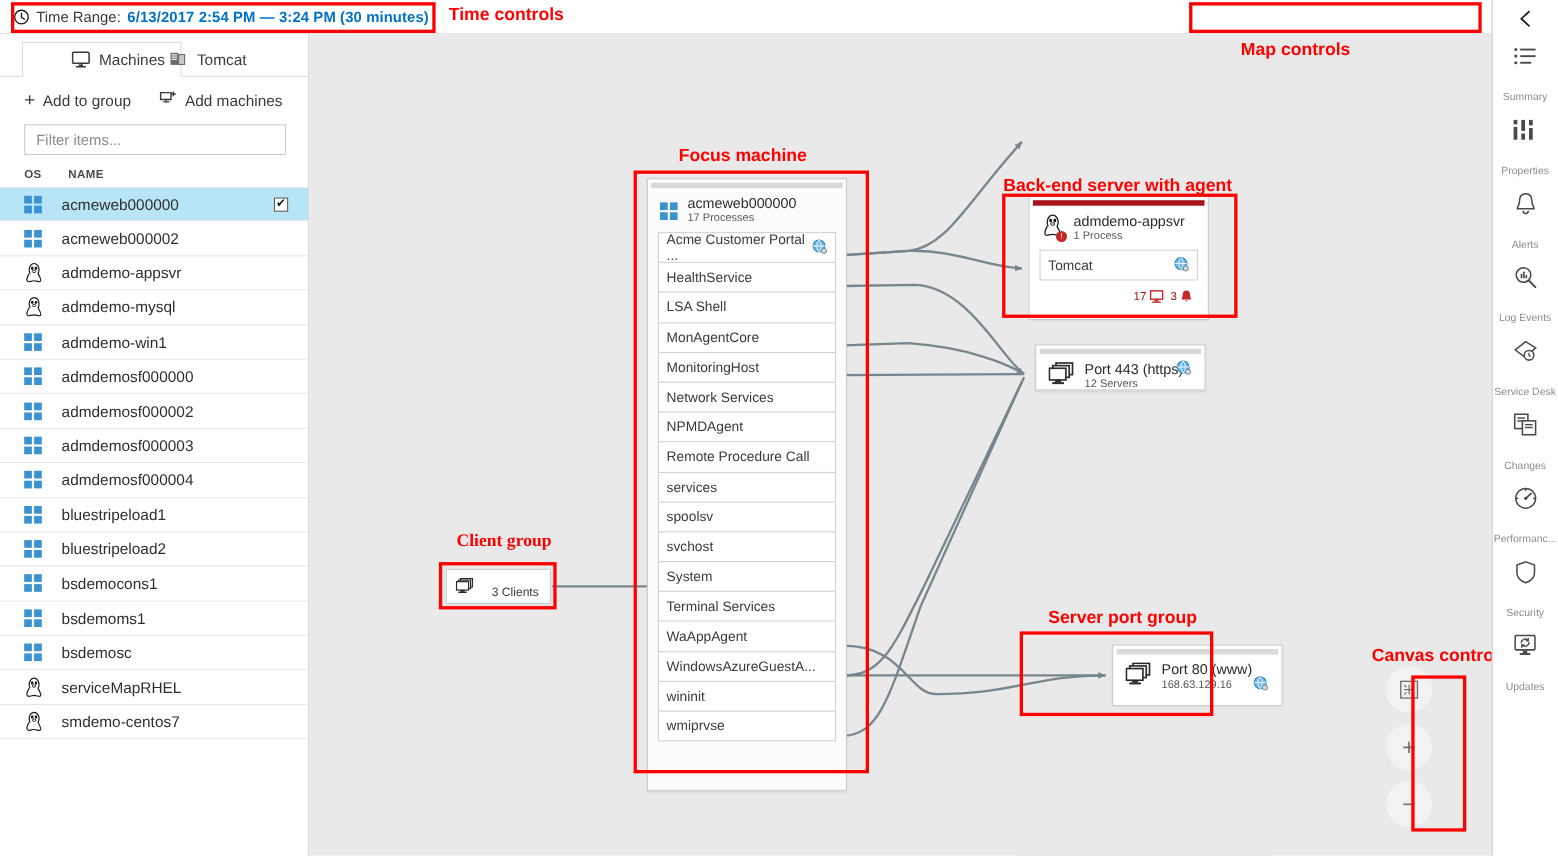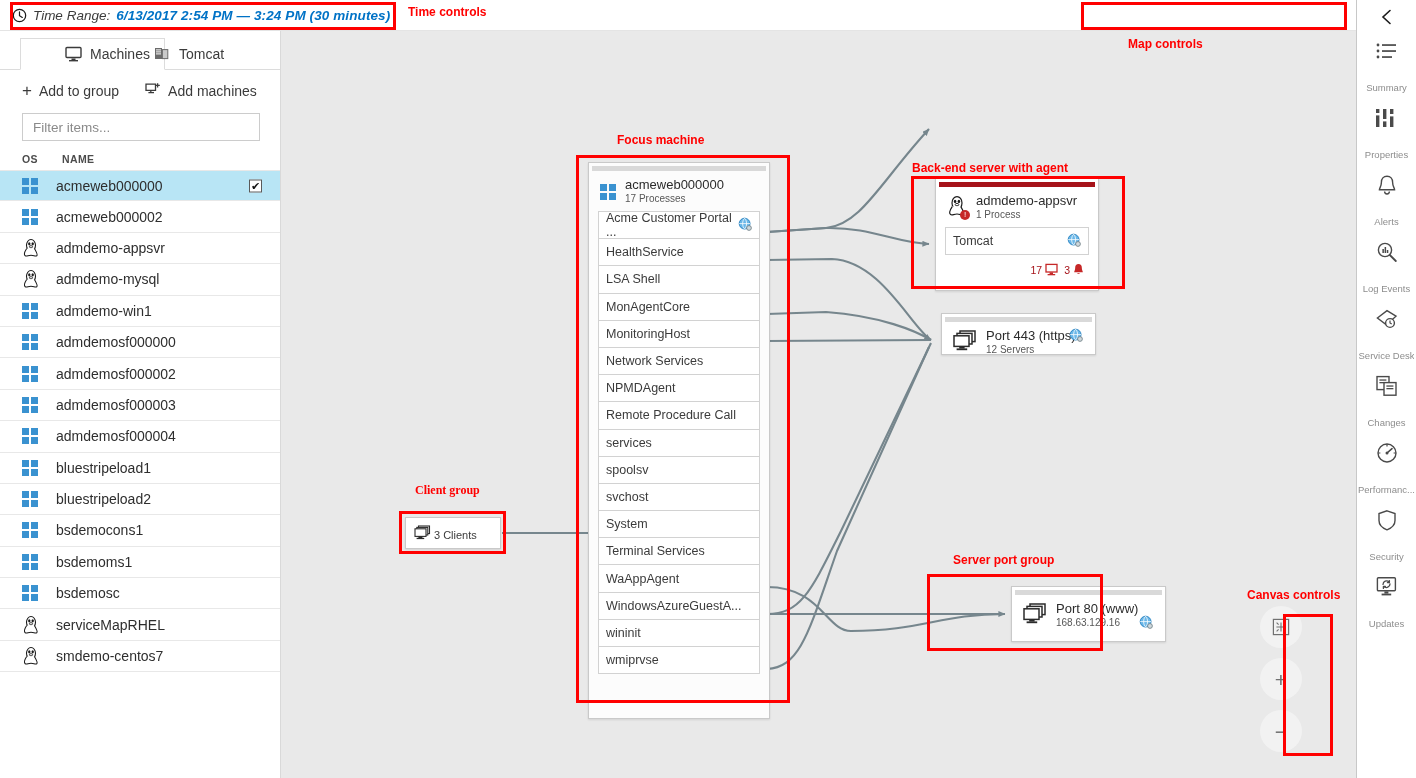--- a/index.html
+++ b/index.html
@@ -16,21 +16,20 @@
     width: 1416px; height: 778px;
     background: #ffffff;
   }
 
   
   .topbar {
     position: absolute; left: 0; top: 0;
     width: 1356px; height: 31px;
     background: #ffffff;
     border-bottom: 1px solid #e4e4e4;
-    font-style: italic;
   }
   .timerange {
     position: absolute; left: 8px; top: 3px;
     height: 25px;
     display: flex; align-items: center; gap: 6px;
     padding: 0 8px 0 4px;
     font-size: 13.5px;
   }
   .clock-icon { width: 15px; height: 15px; display:block; }
   .tr-label { color: #3b3b3b; }
@@ -156,21 +155,21 @@
     font-size: 12.5px; color: #3b3b3b;
     cursor: pointer;
   }
   .badges { display:flex; align-items:center; justify-content:flex-end; gap:6px; padding: 0 14px 7px 0; }
   .badge { display:flex; align-items:center; gap:3px; font-size:10.5px; color:#a6131a; }
 
   
   .anno {
     position: absolute;
     color: #ff0000;
-    font-size: 12px;
+    font-size: 16px;
     font-weight: bold;
     white-space: nowrap;
   }
   .hl { position: absolute; border: 3px solid #ff0000; pointer-events: none; }
 
   
   .canvasctl {
     position: absolute; right: 46px; bottom: 18px;
     width: 58px;
     display: flex; flex-direction: column; align-items: center; gap: 10px;
@@ -491,21 +490,21 @@
 
         <path d="M486,583 C520,583 530,560 560,500 L650,312"></path>
 
         <path d="M486,638 C520,636 528,600 556,520 L648,316"></path>
 
         <path d="M486,583 L724,583"></path>
       </g>
     </svg>
 
     <div class="node" id="node-clients" style="left:124px; top:486px; width:96px; height:32px;">
-      <div style="display:flex;align-items:center;gap:3px;padding:7px 8px;">
+      <div style="display:flex;align-items:flex-end;gap:16px;padding:7px 8px;">
         <span>
           <svg width="17" height="15" viewBox="0 0 17 15">
               <rect x="4.5" y="1" width="11" height="7.6" fill="#fff" stroke="#2b2b2b" stroke-width="1.1"></rect>
               <rect x="2.8" y="2.4" width="11" height="7.6" fill="#fff" stroke="#2b2b2b" stroke-width="1.1"></rect>
               <rect x="1" y="3.8" width="11" height="7.6" fill="#fff" stroke="#2b2b2b" stroke-width="1.1"></rect>
               <rect x="4.4" y="11.4" width="4" height="1.6" fill="#2b2b2b"></rect>
               <rect x="2.6" y="12.8" width="7.6" height="1.3" fill="#2b2b2b"></rect>
             </svg>
         </span>
         <span style="font-size:11px;color:#3b3b3b;">3 Clients</span>

